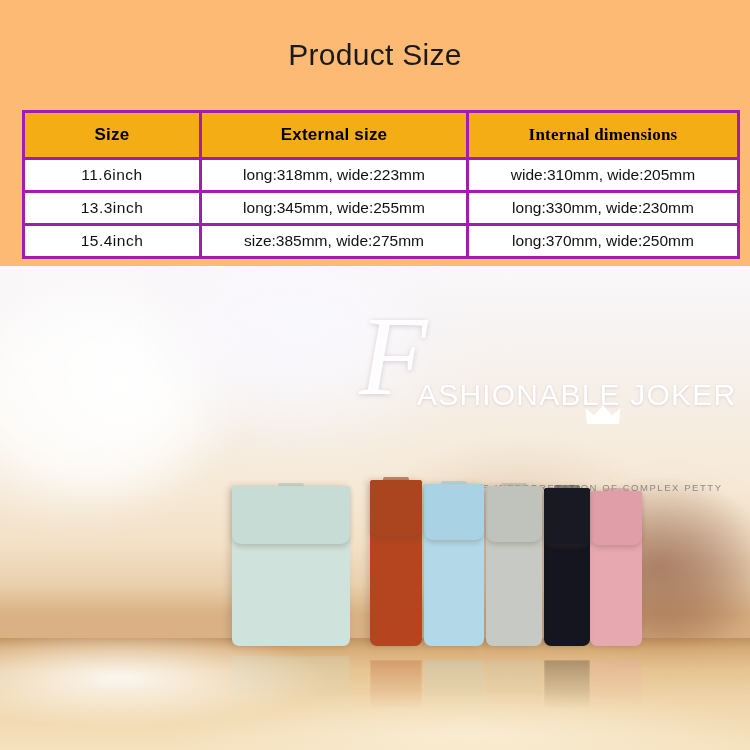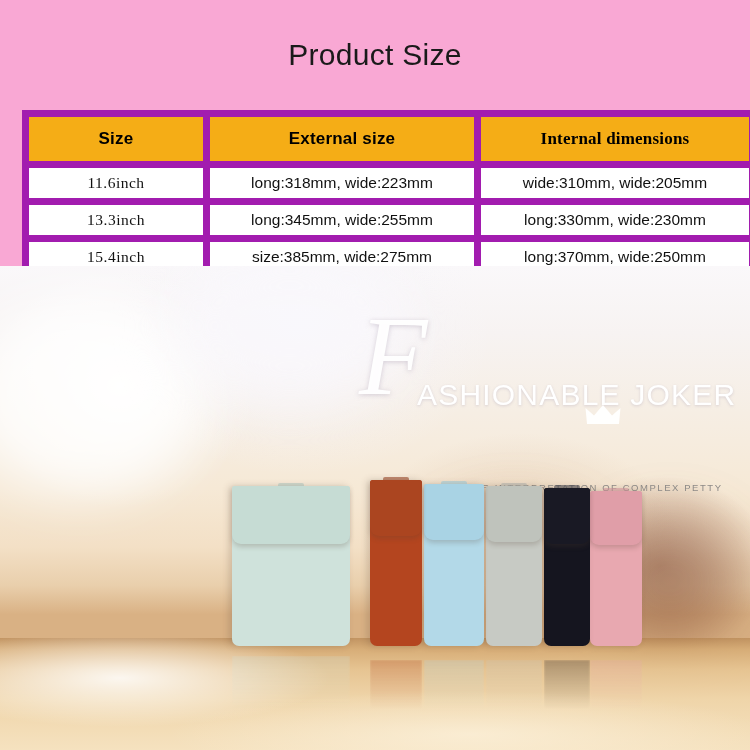--- a/index.html
+++ b/index.html
@@ -1,39 +1,39 @@
 <!DOCTYPE html>
 <html><head>
 <meta charset="utf-8">
 <style>
   html,body{margin:0;padding:0;}
   body{
     width:750px;height:750px;overflow:hidden;
     background:#ffffff;
     font-family:"Liberation Sans", sans-serif;
   }
-  .page{position:relative;width:750px;height:700px;background:#f9a8d4;}
+  .page{position:relative;width:750px;height:700px;background:#fdba74;}
 
   
   .title{
     position:absolute;left:0;top:38px;width:750px;
     text-align:center;
     font-size:30px;font-weight:400;color:#1a1a1a;
     letter-spacing:.3px;
   }
 
   
   .spec-table{
     position:absolute;left:22px;top:110px;
     width:706px;
     border-collapse:collapse;
     table-layout:fixed;
   }
   .spec-table td,.spec-table th{
-    border:7px solid #a21caf;
+    border:3px solid #a21caf;
     text-align:center;
     vertical-align:middle;
     padding:0;
   }
   .spec-table thead th{
     background:#f5ad16;
     height:44px;
     font-size:17px;
     font-weight:bold;
     color:#000;
@@ -42,21 +42,21 @@
   .spec-table tbody td{
     height:30px;
     font-size:15.5px;
     color:#111;
     background:#fff;
   }
   .col-size{width:174px;}
   .col-ext{width:264px;}
   .col-int{width:268px;font-family:Liberation Serif, serif;}
   .size-cell{
-    font-family:Liberation Serif, serif;
+    font-family:Liberation Sans, sans-serif;
     font-size:16px;
     letter-spacing:.5px;
     margin-left:32px;
   }
 
   
   .hero{
     position:absolute;left:0;top:266px;width:750px;height:484px;
     overflow:hidden;
     background:#f3eee7;

